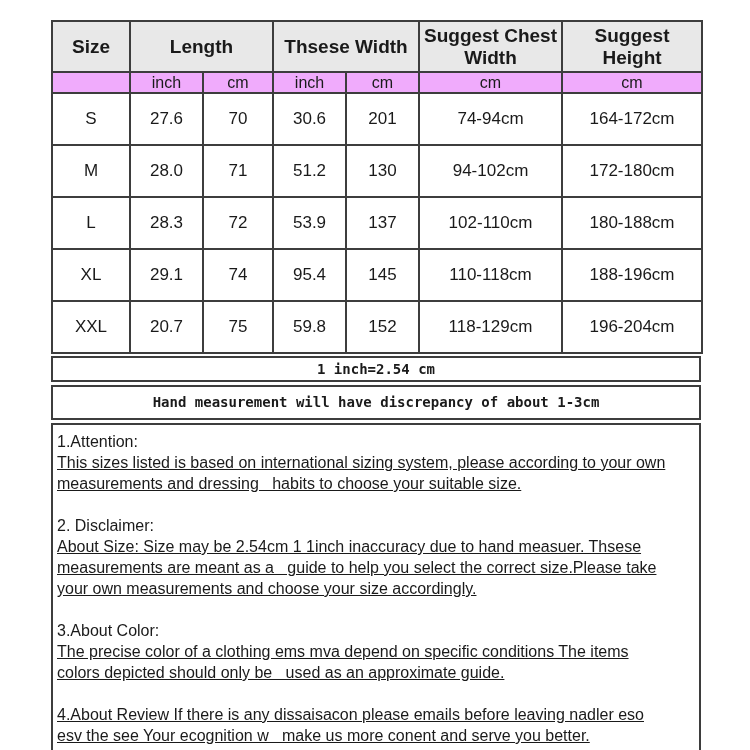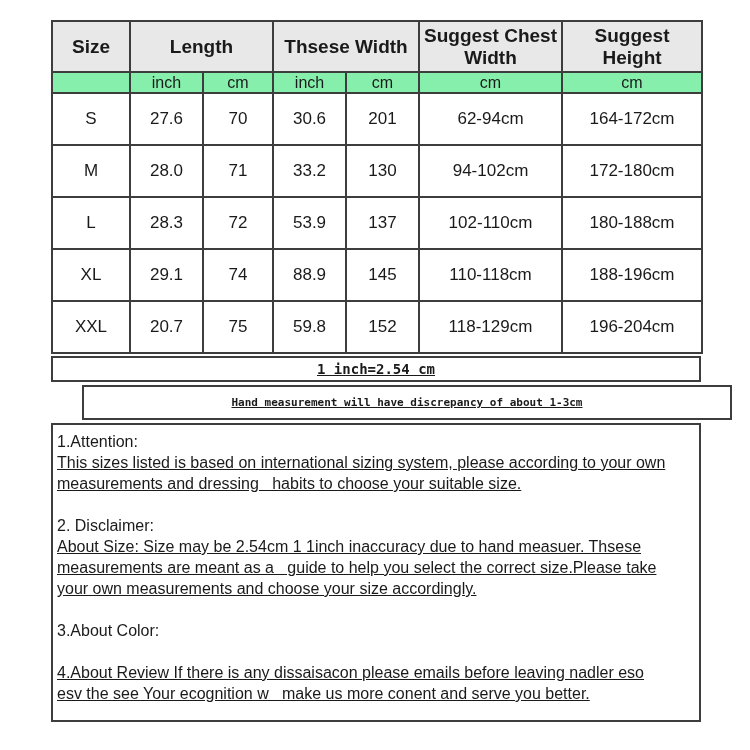--- a/index.html
+++ b/index.html
@@ -31,50 +31,48 @@
   }
   tr.hrow1 th {
     height: 49px;
     background: #e8e8e8;
     font-weight: bold;
     font-size: 19px;
     line-height: 1.15;
   }
   tr.hrow2 th {
     height: 19px;
-    background: #86efac;
+    background: #f0abfc;
     font-weight: normal;
     font-size: 16px;
   }
   tr.drow td {
     height: 50px;
     font-size: 17px;
     background: #ffffff;
   }
   .footnote-box {
     border: 2px solid #3d3d3d;
     width: 646px;
     text-align: center;
     font-family: "DejaVu Sans Mono", monospace;
     font-weight: bold;
     background: #ffffff;
-    text-decoration: underline;
   }
   .footnote-inch {
     margin-top: 2px;
     height: 22px;
     line-height: 22px;
     font-size: 14px;
   }
   .footnote-hand {
     margin-top: 3px;
     height: 31px;
     line-height: 31px;
-    font-size: 11px;
-    margin-left: 31px;
+    font-size: 14px;
   }
   .notes-box {
     margin-top: 3px;
     border: 2px solid #3d3d3d;
     width: 639px;
     padding: 6px 3px 16px 4px;
     background: #ffffff;
   }
   .note-block { margin: 0 0 21px 0; }
   .note-block:last-child { margin-bottom: 0; }
@@ -122,46 +120,46 @@
         <th>cm</th>
         <th>cm</th>
         <th>cm</th>
       </tr>
       <tr class="drow">
         <td>S</td>
         <td>27.6</td>
         <td>70</td>
         <td>30.6</td>
         <td>201</td>
-        <td>62-94cm</td>
+        <td>74-94cm</td>
         <td>164-172cm</td>
       </tr>
       <tr class="drow">
         <td>M</td>
         <td>28.0</td>
         <td>71</td>
-        <td>33.2</td>
+        <td>51.2</td>
         <td>130</td>
         <td>94-102cm</td>
         <td>172-180cm</td>
       </tr>
       <tr class="drow">
         <td>L</td>
         <td>28.3</td>
         <td>72</td>
         <td>53.9</td>
         <td>137</td>
         <td>102-110cm</td>
         <td>180-188cm</td>
       </tr>
       <tr class="drow">
         <td>XL</td>
         <td>29.1</td>
         <td>74</td>
-        <td>88.9</td>
+        <td>95.4</td>
         <td>145</td>
         <td>110-118cm</td>
         <td>188-196cm</td>
       </tr>
       <tr class="drow">
         <td>XXL</td>
         <td>20.7</td>
         <td>75</td>
         <td>59.8</td>
         <td>152</td>
@@ -182,20 +180,22 @@
 measurements and dressing   habits to choose your suitable size.</div>
       </div>
       <div class="note-block">
         <div class="note-heading">2. Disclaimer:</div>
         <div class="note-body">About Size: Size may be 2.54cm 1 1inch inaccuracy due to hand measuer. Thsese
 measurements are meant as a   guide to help you select the correct size.Please take
 your own measurements and choose your size accordingly.</div>
       </div>
       <div class="note-block">
         <div class="note-heading">3.About Color:</div>
+        <div class="note-body">The precise color of a clothing ems mva depend on specific conditions The items
+colors depicted should only be   used as an approximate guide.</div>
       </div>
       <div class="note-block">
         <div class="note-heading"></div>
         <div class="note-body">4.About Review If there is any dissaisacon please emails before leaving nadler eso
 esv the see Your ecognition w   make us more conent and serve you better.</div>
       </div>
     </div>
 
   </div>
 </div>

